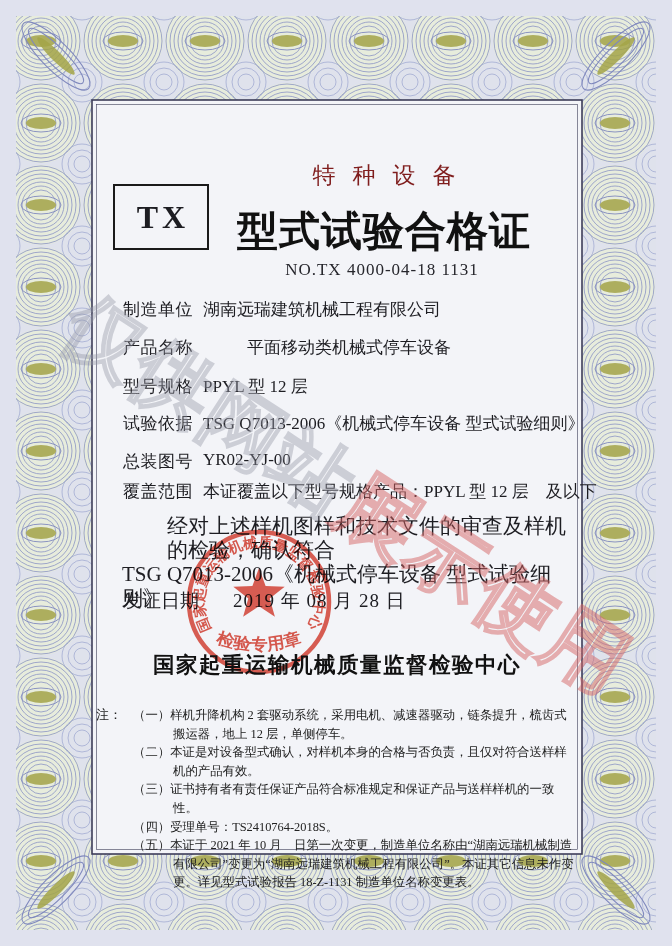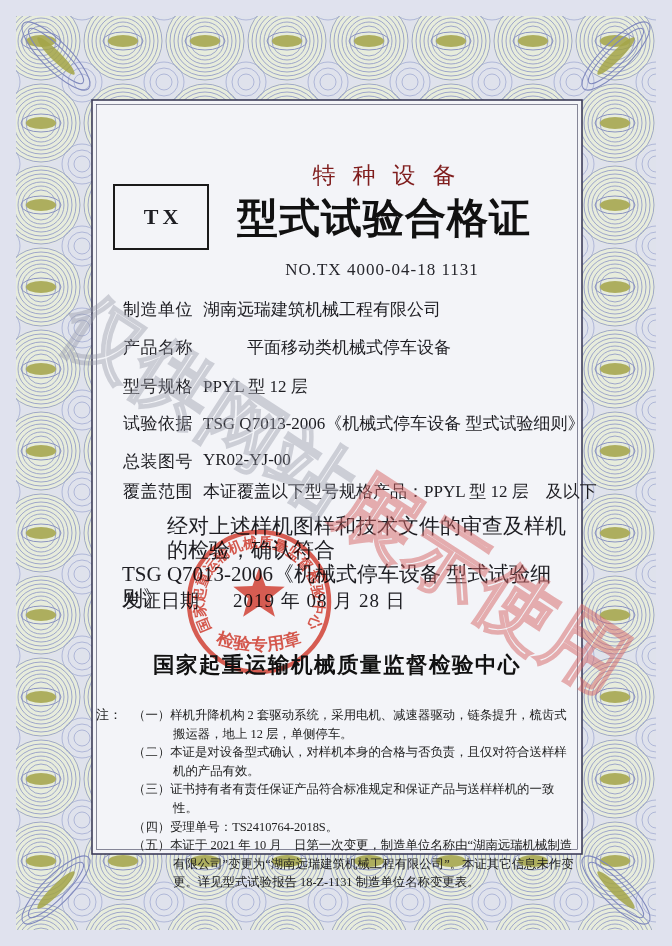--- a/index.html
+++ b/index.html
@@ -14,26 +14,26 @@
   }
   .border-svg{position:absolute;left:0;top:0;}
   
   .inner{
     position:absolute;left:92px;top:100px;width:490px;height:754px;
     color:#1d1d22;
   }
   .tx-box{
     position:absolute;left:21px;top:84px;width:92px;height:62px;
     border:2px solid #1a1a1a;display:flex;align-items:center;justify-content:center;
-    font-size:22px;font-weight:bold;letter-spacing:4px;text-indent:4px;
+    font-size:32px;font-weight:bold;letter-spacing:4px;text-indent:4px;
     background:transparent;
   }
   .title-wrap{position:absolute;left:118px;top:60px;width:348px;text-align:center;}
   .title-small{font-size:23px;letter-spacing:17px;text-indent:17px;color:#7f1d1d;}
-  .title-big{font-size:41px;font-weight:bold;letter-spacing:1px;margin-top:0;color:#111;}
+  .title-big{font-size:41px;font-weight:bold;letter-spacing:1px;margin-top:13px;color:#111;}
   .cert-no{
     position:absolute;left:140px;top:160px;width:300px;text-align:center;
     font-size:17px;letter-spacing:1px;color:#26262c;
   }
   .fields{position:absolute;left:31px;top:198px;width:452px;}
   .field-row{position:absolute;left:0;display:flex;font-size:17px;white-space:nowrap;}
   .field-label{width:70px;flex:none;letter-spacing:0.5px;}
   .field-value{margin-left:10px;}
   .row0{top:0px;text-align:center;}.row1{top:38px;gap:44px;}.row2{top:77px;}.row3{top:114px;}.row4{top:152px;}.row5{top:182px;}
   .conclusion{

